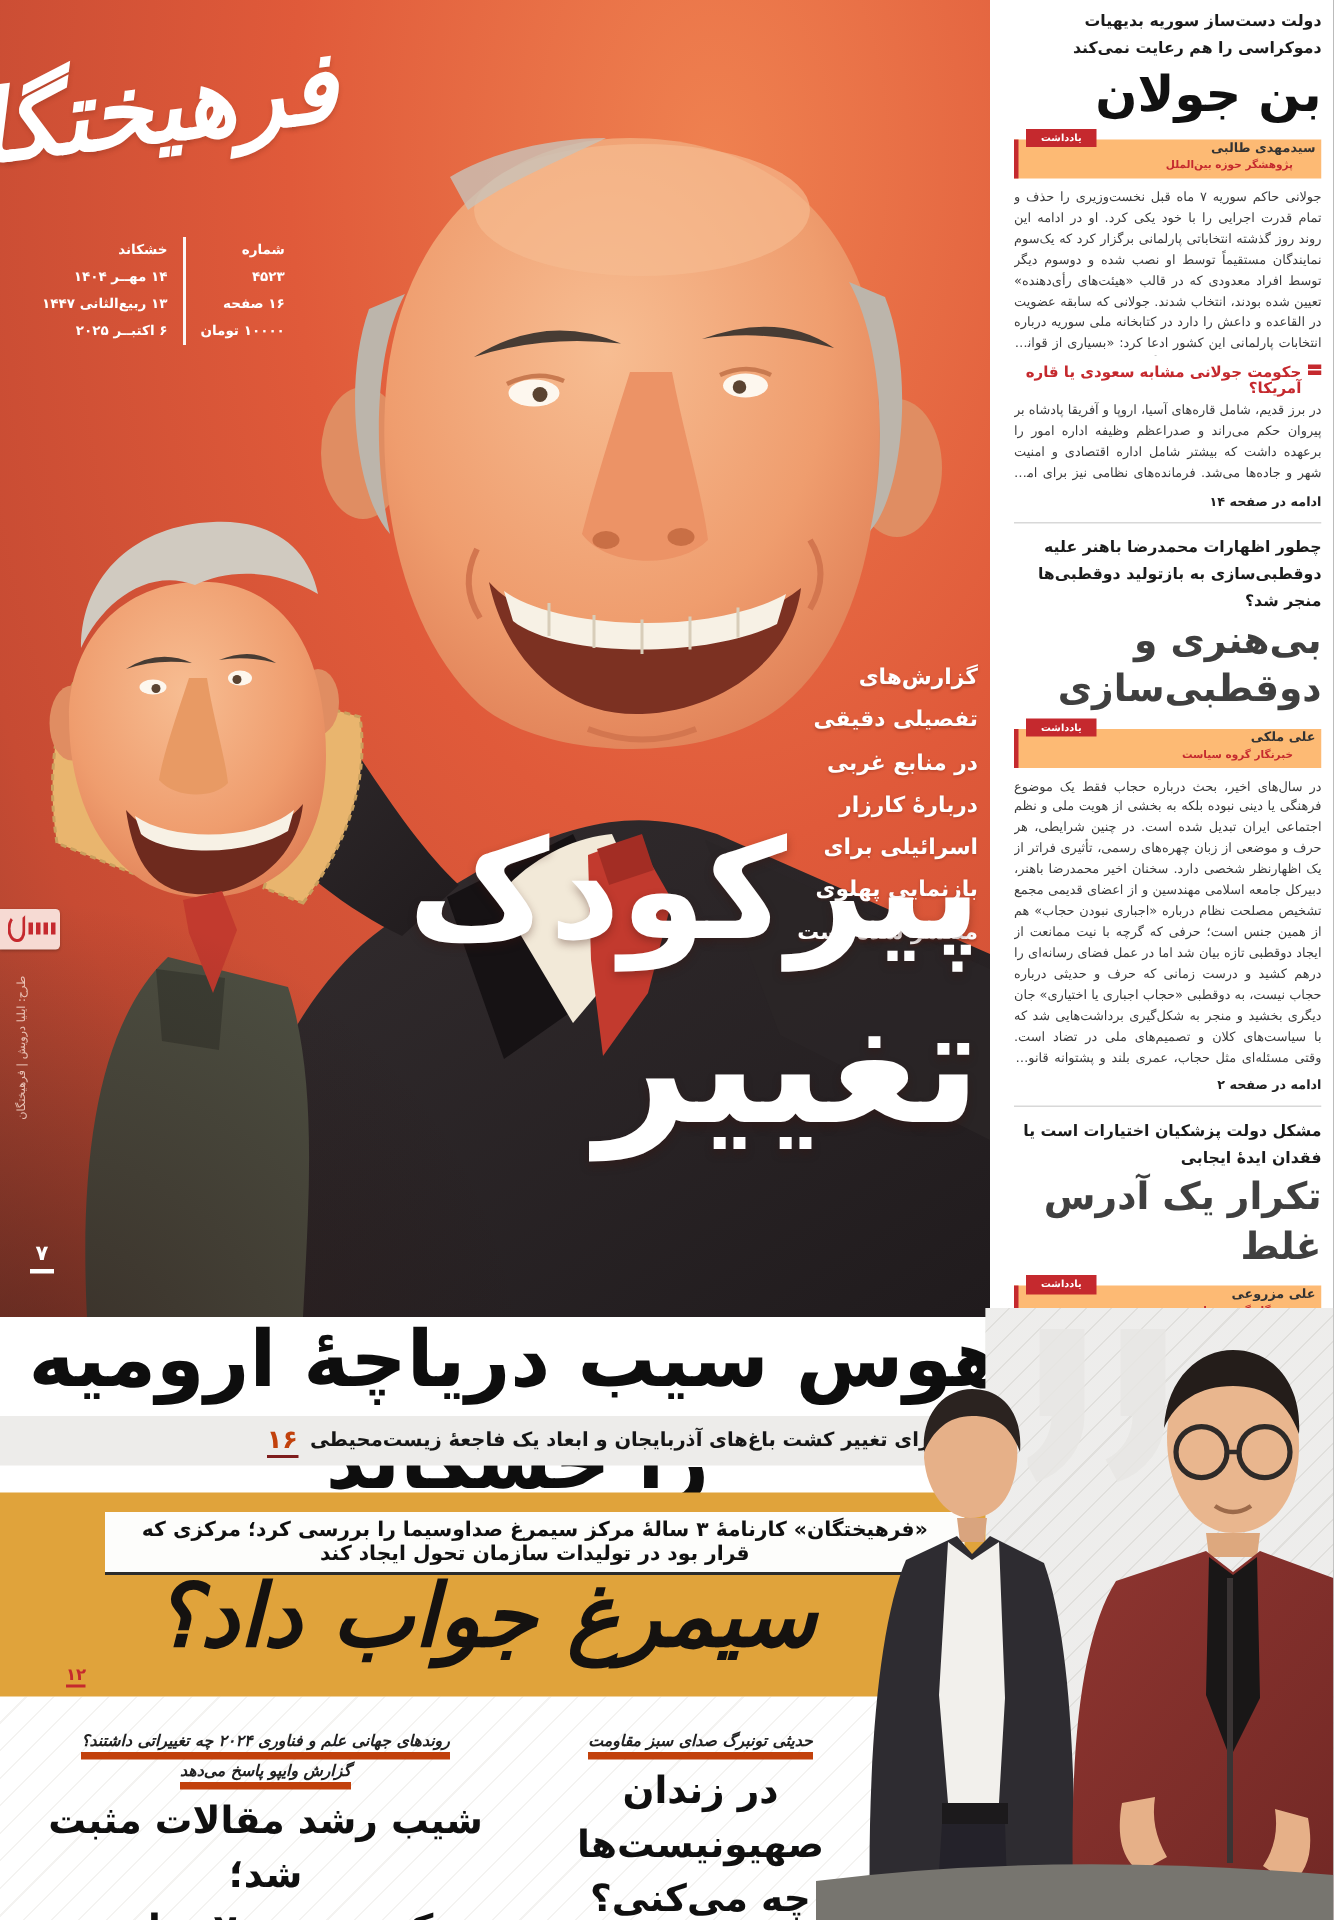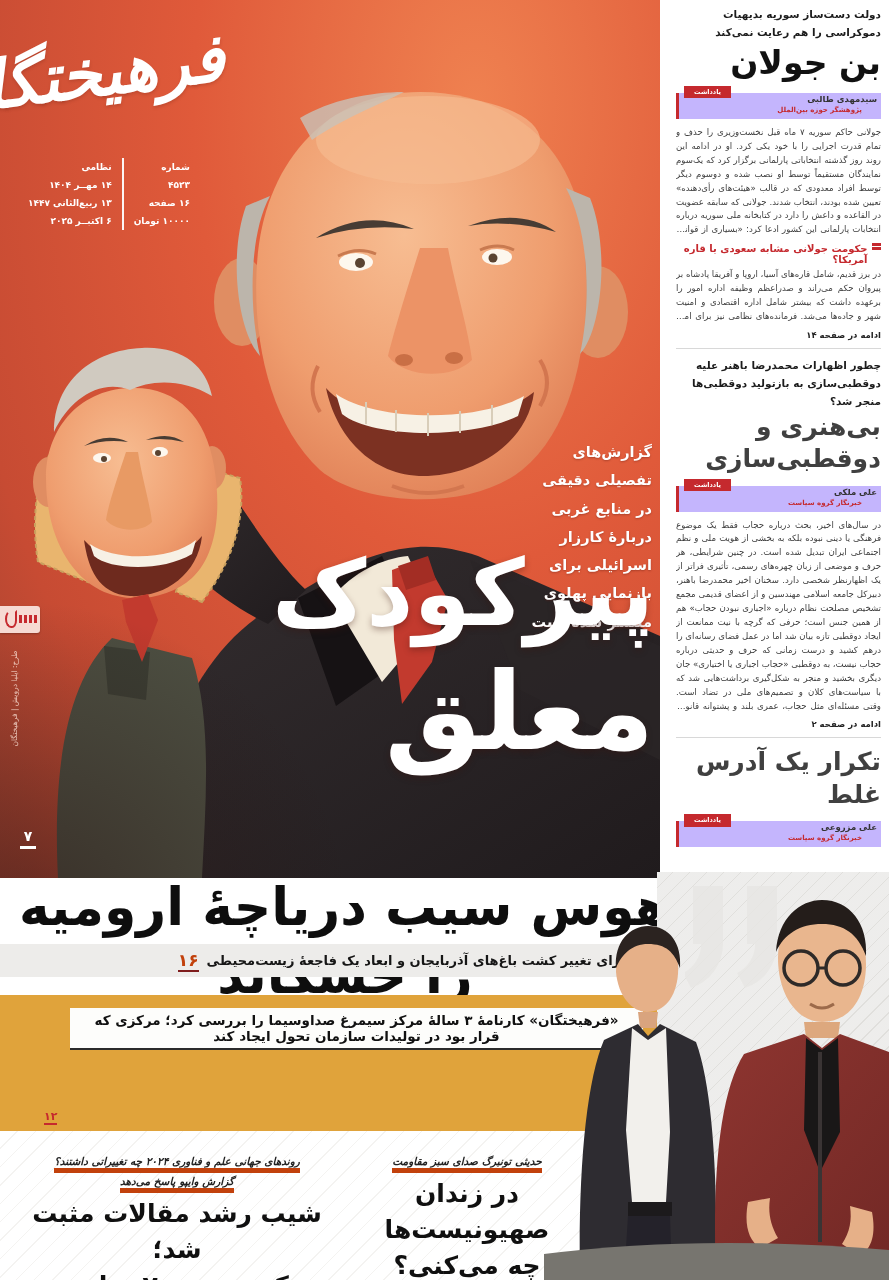--- a/index.html
+++ b/index.html
@@ -67,21 +67,21 @@
   
   #rightcol {
     position:absolute; right:8px; top:6px; width:205px; height:868px;
     overflow:hidden; direction:rtl; text-align:right;
   }
   .article { padding-bottom:8px; }
   .article + .article { border-top:1px solid #d8d8d8; padding-top:8px; }
   .kicker { font-size:10.5px; font-weight:bold; color:#1c1c1c; line-height:1.7; }
   .headline1 { font-size:33px; font-weight:900; color:#111; letter-spacing:-1px; line-height:1.25;text-align:right; }
   .headline2 { font-size:25px; font-weight:900; color:#404040; letter-spacing:-.5px; line-height:1.3; }
-  .author-block { position:relative; margin:10px 0 7px 0; background:#c4b5fd; border-left:none;
+  .author-block { position:relative; margin:10px 0 7px 0; background:#fdba74; border-left:none;
     border-right:0; height:26px; }
   .author-block::after { content:""; position:absolute; left:0; top:0; bottom:0; width:3px; background:#c5292e; }
   .author-badge {
     position:absolute; right:auto; left:8px; top:-7px; background:#c5292e; color:#fff;
     font-size:6.5px; font-weight:bold; padding:1px 10px; line-height:1.6;
   }
   .author-name { position:absolute; right:4px; top:1px; font-size:8.5px; font-weight:bold; color:#333; }
   .author-role { position:absolute; right:19px; top:13px; font-size:7px; font-weight:bold; color:#c5292e; }
   .body-text {
     font-size:8.6px; color:#3d3d3d; line-height:1.62; text-align:justify; text-align-last:right;
@@ -229,31 +229,31 @@
     <div class="logo">فرهیختگان</div>
     <div class="dateblock">
       <div class="col">
         <div>شماره</div>
         <div class="issue-no">۴۵۲۳</div>
         <div>۱۶ صفحه</div>
         <div>۱۰۰۰۰ تومان</div>
       </div>
       <div class="divider"></div>
       <div class="col">
-        <div>نظامی</div>
+        <div>خشکاند</div>
         <div>۱۴ مهــر ۱۴۰۴</div>
         <div>۱۳ ربیع‌الثانی ۱۴۴۷</div>
         <div>۶ اکتبــر ۲۰۲۵</div>
       </div>
     </div>
 
     <div class="standfirst">گزارش‌های تفصیلی دقیقی در منابع غربی دربارهٔ کارزار اسرائیلی برای بازنمایی پهلوی منتشر شده است</div>
     <div class="cover-headline">
       <div class="l1">پیرکودک</div>
-      <div class="l2">معلق</div>
+      <div class="l2">تغییر</div>
     </div>
 
     <div class="cover-pageno">
       <div>۷</div>
         <div class="bar"></div>
     </div>
     <div class="cover-credit">طرح: ایلیا درویش | فرهیختگان</div>
     <div class="edge-stamp">
       <i class="squiggle"></i>
       <span class="bars">
@@ -290,20 +290,21 @@
       <div class="author-block">
         <span class="author-badge">یادداشت</span>
         <span class="author-name">علی ملکی</span>
         <span class="author-role">خبرنگار گروه سیاست</span>
       </div>
       <div class="body-text clamp14">در سال‌های اخیر، بحث درباره حجاب فقط یک موضوع فرهنگی یا دینی نبوده بلکه به بخشی از هویت ملی و نظم اجتماعی ایران تبدیل شده است. در چنین شرایطی، هر حرف و موضعی از زبان چهره‌های رسمی، تأثیری فراتر از یک اظهارنظر شخصی دارد. سخنان اخیر محمدرضا باهنر، دبیرکل جامعه اسلامی مهندسین و از اعضای قدیمی مجمع تشخیص مصلحت نظام درباره «اجباری نبودن حجاب» هم از همین جنس است؛ حرفی که گرچه با نیت ممانعت از ایجاد دوقطبی تازه بیان شد اما در عمل فضای رسانه‌ای را درهم کشید و درست زمانی که حرف و حدیثی درباره حجاب نیست، به دوقطبی «حجاب اجباری یا اختیاری» جان دیگری بخشید و منجر به شکل‌گیری برداشت‌هایی شد که با سیاست‌های کلان و تصمیم‌های ملی در تضاد است. وقتی مسئله‌ای مثل حجاب، عمری بلند و پشتوانه قانونی دارد، جدا کردن این دو از هم بدون توضیح دقیق، باعث ابهام می‌شود. نتیجه‌اش این است که بخشی از جامعه تصور می‌کند حتی در درون ساختار سیاسی درباره اصل الزام به حجاب تردید وجود دارد. این وضعیت فقط یک اختلاف نظر فقهی نیست و بر انسجام فرهنگی و ملی هم اثر می‌گذارد. در واقع وقتی یک چهره شناخته‌شده از درون نظام، اصل الزام را به شکل مبهم مطرح می‌کند، اینترنشنال و بی‌بی‌سی و دیگران نیازی به استدلال ندارند. کافی است به همین سخنان استناد کنند که همین کار را هم کردند.</div>
       <div class="continue">ادامه در صفحه ۲</div>
     </div>
 
     <div class="article">
+      <div class="kicker">مشکل دولت پزشکیان اختیارات است یا فقدان ایدهٔ ایجابی</div>
       <div class="headline2">تکرار یک آدرس غلط</div>
       <div class="author-block">
         <span class="author-badge">یادداشت</span>
         <span class="author-name">علی مزروعی</span>
         <span class="author-role">خبرنگار گروه سیاست</span>
       </div>
 
     </div>
   </div>
 
@@ -315,20 +316,21 @@
 
   <div class="photo-wall">
     <svg class="quote" width="110" height="125" viewBox="0 0 110 125">
       <path d="M8,0 h30 v58 a46,46 0 0 1 -32,44 l-8,-15 a32,32 0 0 0 18,-29 h-8 z" fill="#e8e7e4"></path>
       <path d="M62,0 h30 v58 a46,46 0 0 1 -32,44 l-8,-15 a32,32 0 0 0 18,-29 h-8 z" fill="#e8e7e4"></path>
     </svg>
   </div>
 
   <div class="yellow-bar">
     <div class="kstrip">«فرهیختگان» کارنامهٔ ۳ سالهٔ مرکز سیمرغ صداوسیما را بررسی کرد؛ مرکزی که قرار بود در تولیدات سازمان تحول ایجاد کند</div>
+    <div class="hl">سیمرغ جواب داد؟</div>
     <div class="pn">۱۲</div>
   </div>
 
   <div class="men-layer">
     <svg width="369" height="408" viewBox="0 0 369 408">
       <defs>
         <linearGradient id="jackG" x1="0" y1="0" x2="1" y2="1">
           <stop offset="0%" stop-color="#8e3530"></stop>
           <stop offset="100%" stop-color="#6f2724"></stop>
         </linearGradient>

